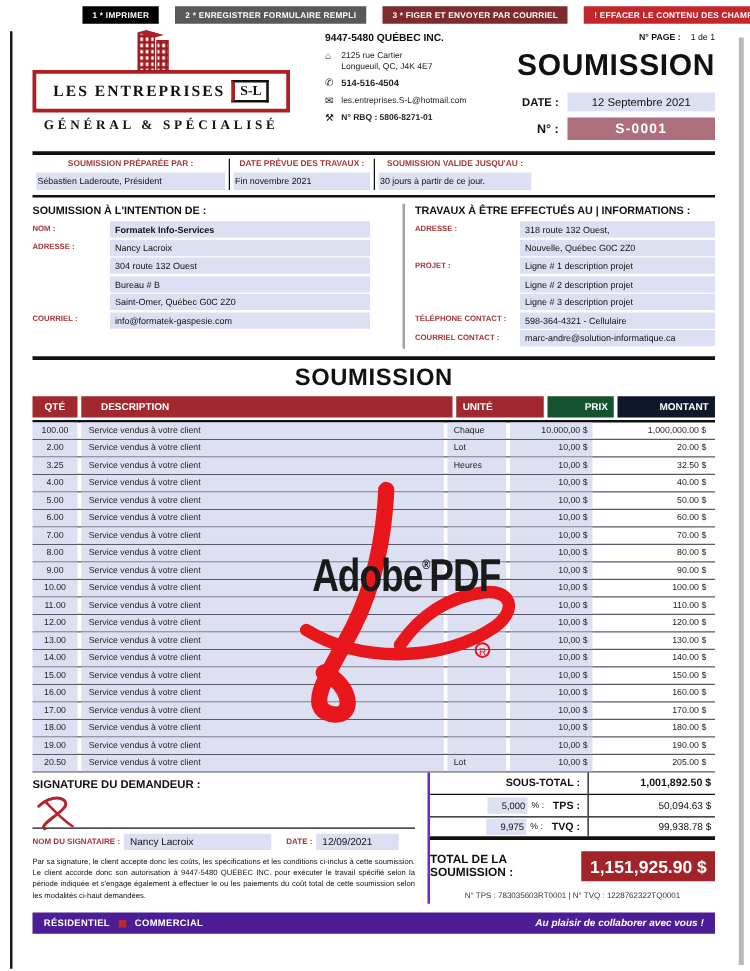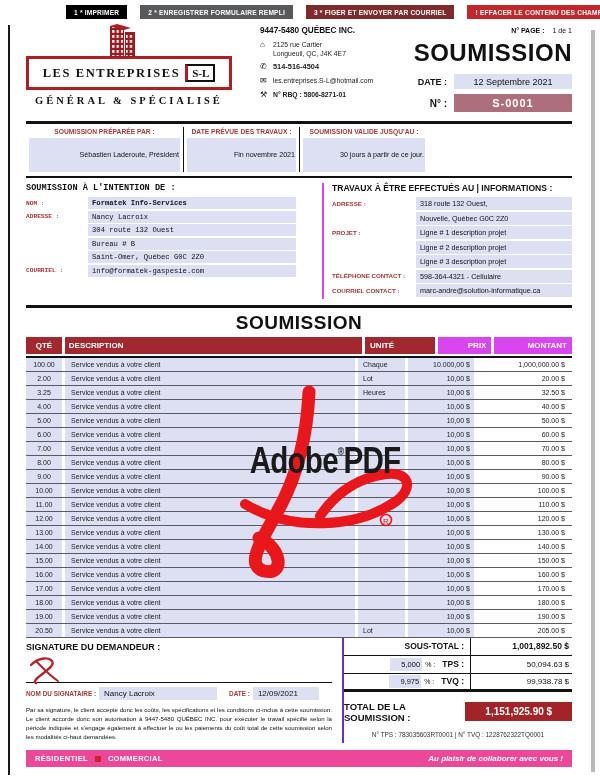--- a/index.html
+++ b/index.html
@@ -52,44 +52,44 @@
   .num-box{width:118px; background:var(--number-badge); color:#fff; font-size:11px; font-weight:bold; padding:3px 4px; text-align:center; letter-spacing:1px;}
 
   .rule-heavy{height:3px; background:#111; margin:2px 0 0;}
 
   
   .info-strip{display:flex; border-bottom:2.5px solid #111; padding:3px 0 4px;}
   .info-col{padding:1px 3px 0; border-right:1.5px solid #111;}
   .info-col:last-child{border-right:none;}
   .ic-1{width:158px;} .ic-2{width:116px;} .ic-3{width:128px;} .ic-4{width:144px;}
   .info-lbl{color:var(--label-red); font-weight:bold; font-size:6.7px; text-align:center; margin-bottom:3px; white-space:nowrap;}
-  .info-val{background:var(--field-lavender); font-size:7.1px; text-align:right; padding:13px 1px; white-space:nowrap;}
+  .info-val{background:var(--field-lavender); font-size:7.1px; text-align:left; padding:3px 1px; white-space:nowrap;}
 
   
   .blocks{display:flex; border-bottom:3px solid #111; padding:5px 0 6px;}
   .block{padding-top:0;}
-  .block-left{width:298px; border-right:2px solid #d946ef; padding-right:26px;font-family:Liberation Mono, monospace;}
+  .block-left{width:298px; border-right:2px solid #a3a3a3; padding-right:26px;}
   .block-right{flex:1; padding-left:8px;}
   .block-title{font-size:8.6px; font-weight:bold; margin-bottom:4px; white-space:nowrap;}
   .field-row{display:flex; margin-bottom:1.5px; align-items:stretch;}
   .field-lbl{width:62px; color:var(--label-red); font-weight:bold; font-size:6.2px; padding-top:2.5px; flex:none; white-space:nowrap;}
   .block-right .field-lbl{width:84px;}
   .field-val{flex:1; background:var(--field-lavender); font-size:7.2px; padding:2px 4px; min-height:11px;}
   .fv-bold{font-weight:bold;}
   .lbl2{width:52px !important; padding-left:8px; box-sizing:content-box;}
 
   
   .table-title{text-align:center; font-size:19px; font-weight:900; letter-spacing:.5px; margin:4px 0 3px;}
   .t-head{display:flex; height:17px; margin-bottom:2px;}
   .th{color:#fff; font-weight:bold; font-size:8px; display:flex; align-items:center;}
   .h-qty{width:36px; background:var(--accent-red); justify-content:center; margin-right:3px;}
-  .h-desc{width:299px; background:var(--accent-red); padding-left:4px; margin-right:3px;}
+  .h-desc{width:299px; background:var(--accent-red); padding-left:16px; margin-right:3px;}
   .h-unit{width:70px; background:var(--accent-red); padding-left:5px; margin-right:3px;}
-  .h-prix{width:54px; background:#d946ef; justify-content:flex-end; padding-right:5px; margin-right:3px;}
-  .h-mont{width:78px; background:#d946ef; justify-content:flex-end; padding-right:5px;}
+  .h-prix{width:54px; background:#14532d; justify-content:flex-end; padding-right:5px; margin-right:3px;}
+  .h-mont{width:78px; background:#0f172a; justify-content:flex-end; padding-right:5px;}
   .t-body{border-top:2.5px solid #111;}
   .t-row{display:flex; height:14px; border-bottom:1px solid #5a5a66; align-items:stretch;}
   .c{display:flex; align-items:center; font-size:7px; color:#222;}
   .c-qty{width:36px; background:var(--field-lavender); justify-content:center; margin-right:3px;}
   .c-desc{width:290px; background:var(--field-lavender); padding-left:6px; margin-right:3px;}
   .c-unit{width:47px; background:var(--field-lavender); padding-left:5px; margin-right:3px;}
   .c-prix{width:66px; background:var(--field-lavender); justify-content:flex-end; padding-right:4px; margin-right:3px;}
   .c-mont{width:92px; justify-content:flex-end; padding-right:4px;}
 
   
@@ -115,25 +115,25 @@
   .tot-row{display:flex; align-items:stretch; border-bottom:1.5px solid #111; height:18px;}
   .tot-row.last{border-bottom:3px solid #111;}
   .tot-left{flex:1; display:flex; align-items:center; justify-content:flex-end; padding-right:6px;}
   .tot-val{width:102px; border-left:1.5px solid #111; display:flex; align-items:center; justify-content:flex-end; padding-right:3px; font-size:8px;}
   .tot-val.bold{font-weight:bold; font-size:8.5px;}
   .tot-lbl{font-size:8.5px; font-weight:bold;}
   .pct-box{width:32px; background:var(--field-lavender); font-size:7.5px; text-align:right; padding:2px 2px; margin-right:3px;}
   .pct-suffix{font-size:7px; margin-right:7px;}
   .grand-row{display:flex; align-items:center; justify-content:flex-end; gap:8px; margin-top:9px; padding-right:0;}
   .grand-lbl{font-size:9.5px; font-weight:bold;}
-  .grand-badge{width:122px; background:var(--badge-dark-red); color:#fff; font-size:10px; font-weight:bold; text-align:center; padding:4px 2px;}
+  .grand-badge{width:122px; background:var(--badge-dark-red); color:#fff; font-size:14px; font-weight:bold; text-align:center; padding:4px 2px;}
   .tax-ids{text-align:center; font-size:6.4px; color:#333; margin-top:8px;}
 
   
-  .footer-bar{display:flex; justify-content:space-between; align-items:center; background:#ec4899; height:17px; margin-top:7px; padding:0 9px; color:#fff;}
+  .footer-bar{display:flex; justify-content:space-between; align-items:center; background:#4c1d95; height:17px; margin-top:7px; padding:0 9px; color:#fff;}
   .foot-left{display:flex; align-items:center; font-size:7.5px; font-weight:bold; letter-spacing:.3px;}
   .red-sq{display:inline-block; width:6px; height:6px; background:var(--button-red); margin:0 7px;}
   .foot-right{font-size:8px; font-weight:bold; font-style:italic;}
 </style>
 </head>
 <body>
 
 <div class="page">
   <div class="edge-left"></div>
   <div class="edge-right"></div>

